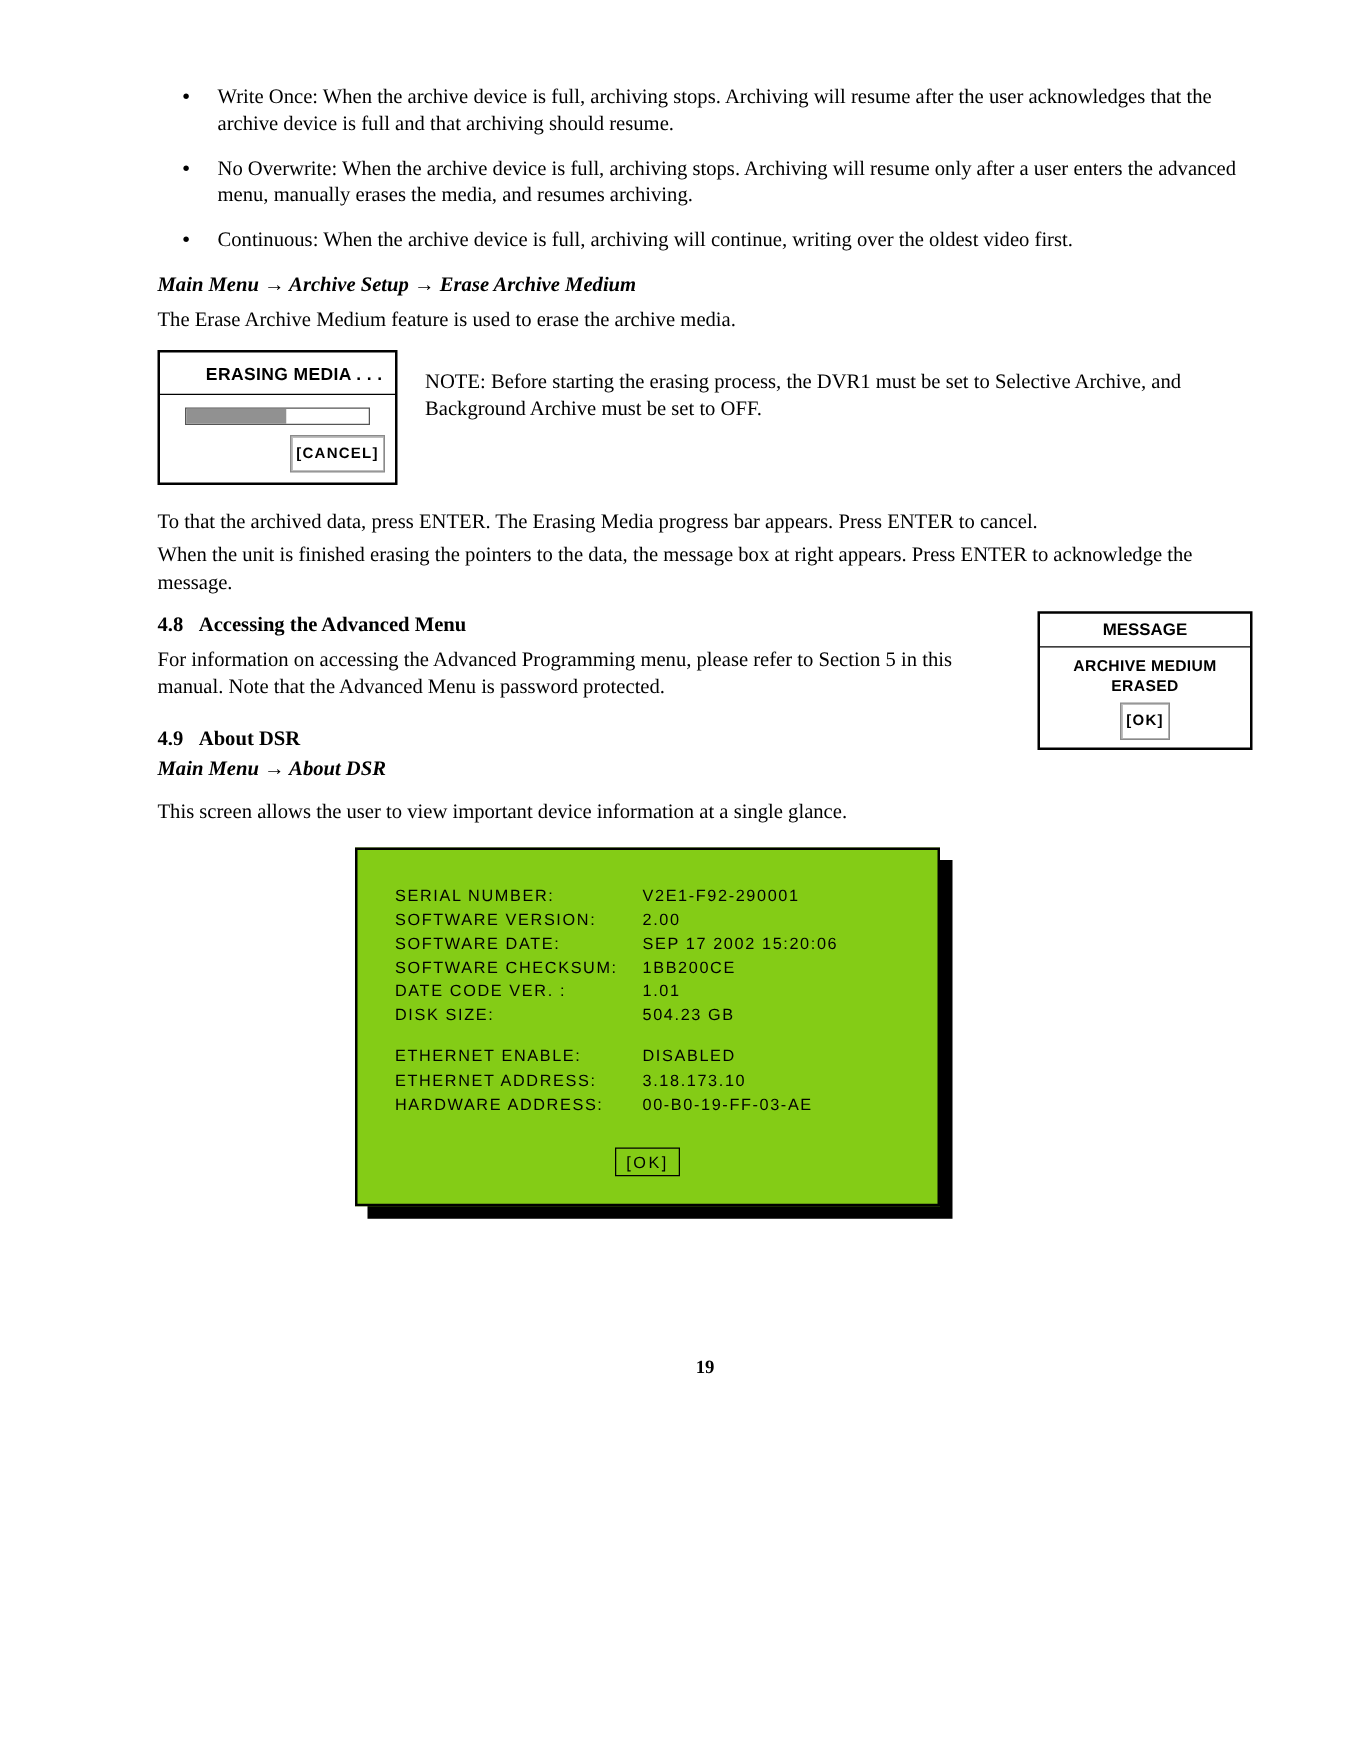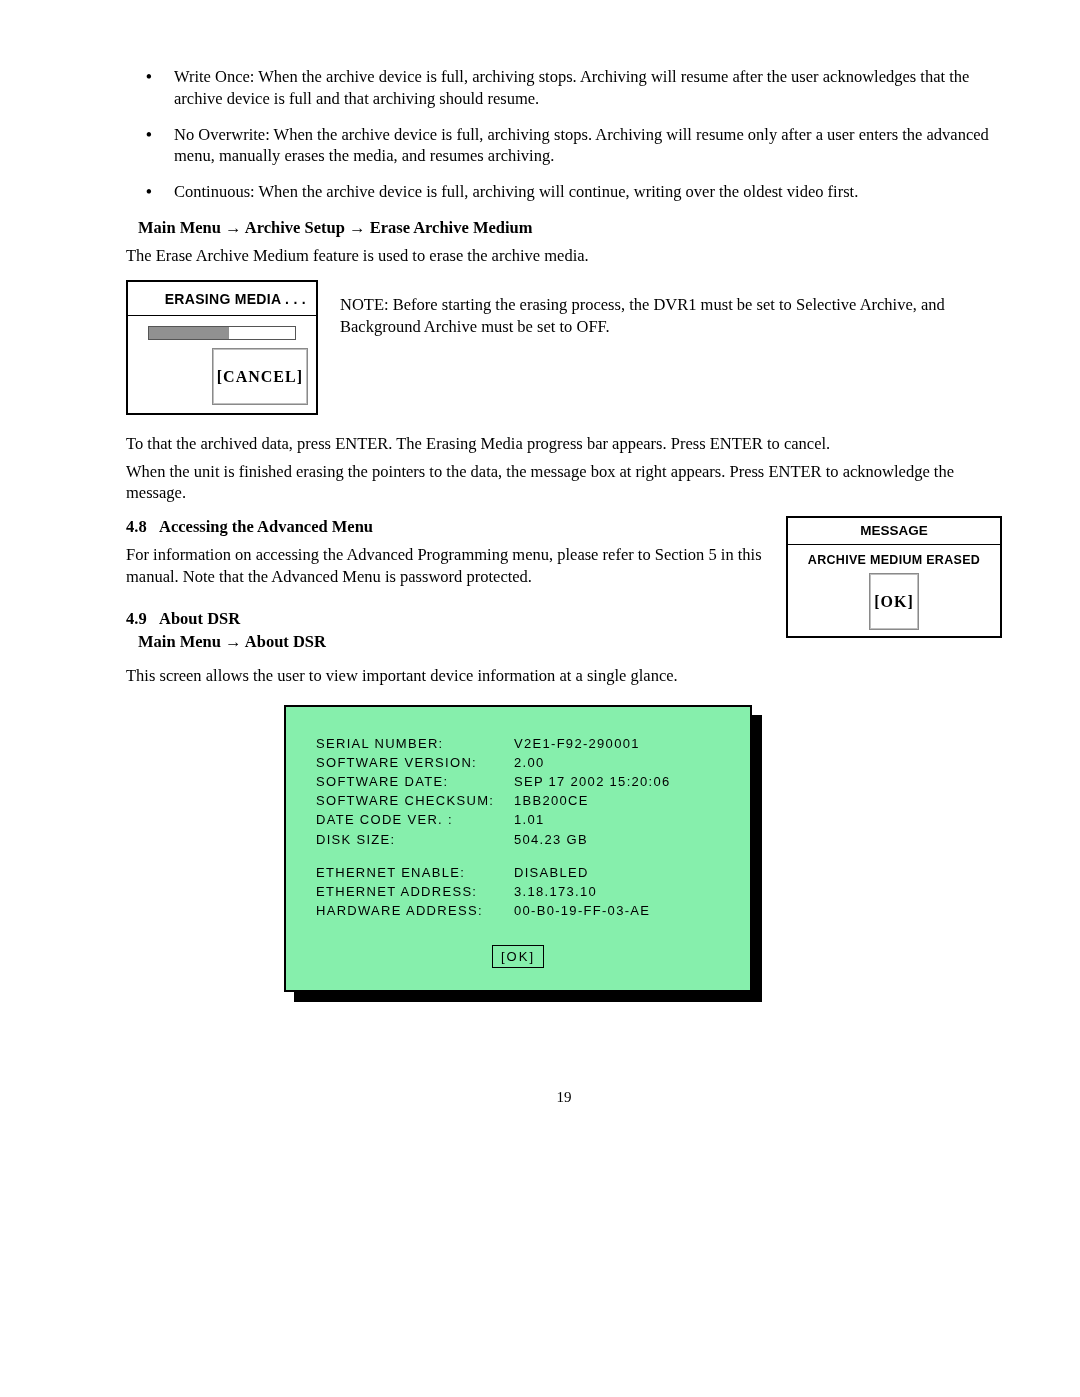--- a/index.html
+++ b/index.html
@@ -34,21 +34,22 @@
     top: 0;
     font-weight: bold;
   }
   .bold { font-weight: normal; }
   .sans-bold {
     font-family: Liberation Serif, serif;
     font-weight: bold;
   }
   .breadcrumb {
     font-weight: bold;
-    margin: 10px 0 2px 12px;
+    margin: 10px 0 2px 0;
+    font-style: italic;
   }
   .arrow { font-weight: normal; }
   
   .row-erase {
     display: flex;
     align-items: flex-start;
     gap: 22px;
     margin: 14px 0 18px 0;
   }
   .dlg-erase {
@@ -78,34 +79,34 @@
     position: relative;
   }
   .pbar .fill {
     position: absolute;
     left: 0; top: 0; bottom: 0;
     width: 55%;
     background: #919191;
   }
   .osd-btn {
     display: inline-block;
-    font-family: Liberation Serif, serif;
-    font-weight: bold;
-    font-size: 16px;
+    font-family: Liberation Sans, sans-serif;
+    font-weight: bold;
+    font-size: 12px;
     letter-spacing: 1px;
-    padding: 16px 3px;
+    padding: 5px 3px;
     box-shadow: 0 0 0 1px #bfbfbf, 0 0 0 2px #8a8a8a;
   }
   .note-side { flex: 1; padding-top: 14px; }
   
   .sec48-wrap { margin-top: 12px; }
   .dlg-msg {
     float: right;
     border: 2px solid #000;
-    width: 216px;
+    width: 172px;
     margin: 0 0 8px 14px;
     text-align: center;
     font-family: Arial, Helvetica, sans-serif;
     box-sizing: border-box;
   }
   .dlg-msg .hd {
     font-weight: bold;
     font-size: 13.5px;
     padding: 4px 6px;
   }
@@ -130,21 +131,21 @@
     width: 468px;
     position: relative;
   }
   .about-shadow {
     position: absolute;
     top: 10px; left: 10px; right: -10px; bottom: -10px;
     background: #000;
   }
   .about-panel {
     position: relative;
-    background: #86efac;
+    background: #84cc16;
     border: 2px solid #000;
     padding: 28px 30px 22px 30px;
     font-family: "Arial Narrow", Arial, Helvetica, sans-serif;
     font-size: 13px;
     letter-spacing: 1.3px;
   }
   .about-row { display: flex; margin-bottom: 2px; }
   .about-row .k { width: 198px; }
   .about-row .v { flex: 1; }
   .about-gap { height: 14px; }
@@ -155,22 +156,23 @@
   .about-ok span {
     display: inline-block;
     border: 1.5px solid #000;
     padding: 2px 8px;
     font-family: Arial, Helvetica, sans-serif;
     letter-spacing: 2px;
     font-size: 13px;
   }
   .pagenum {
     text-align: center;
-    margin-top: 96px;
+    margin-top: 120px;
     font-size: 15px;
+    font-weight: bold;
   }
 </style>
 </head>
 <body>
 
 <div class="page">
 
   <ul class="b">
     <li>
       <span class="bold">Write Once:</span>

